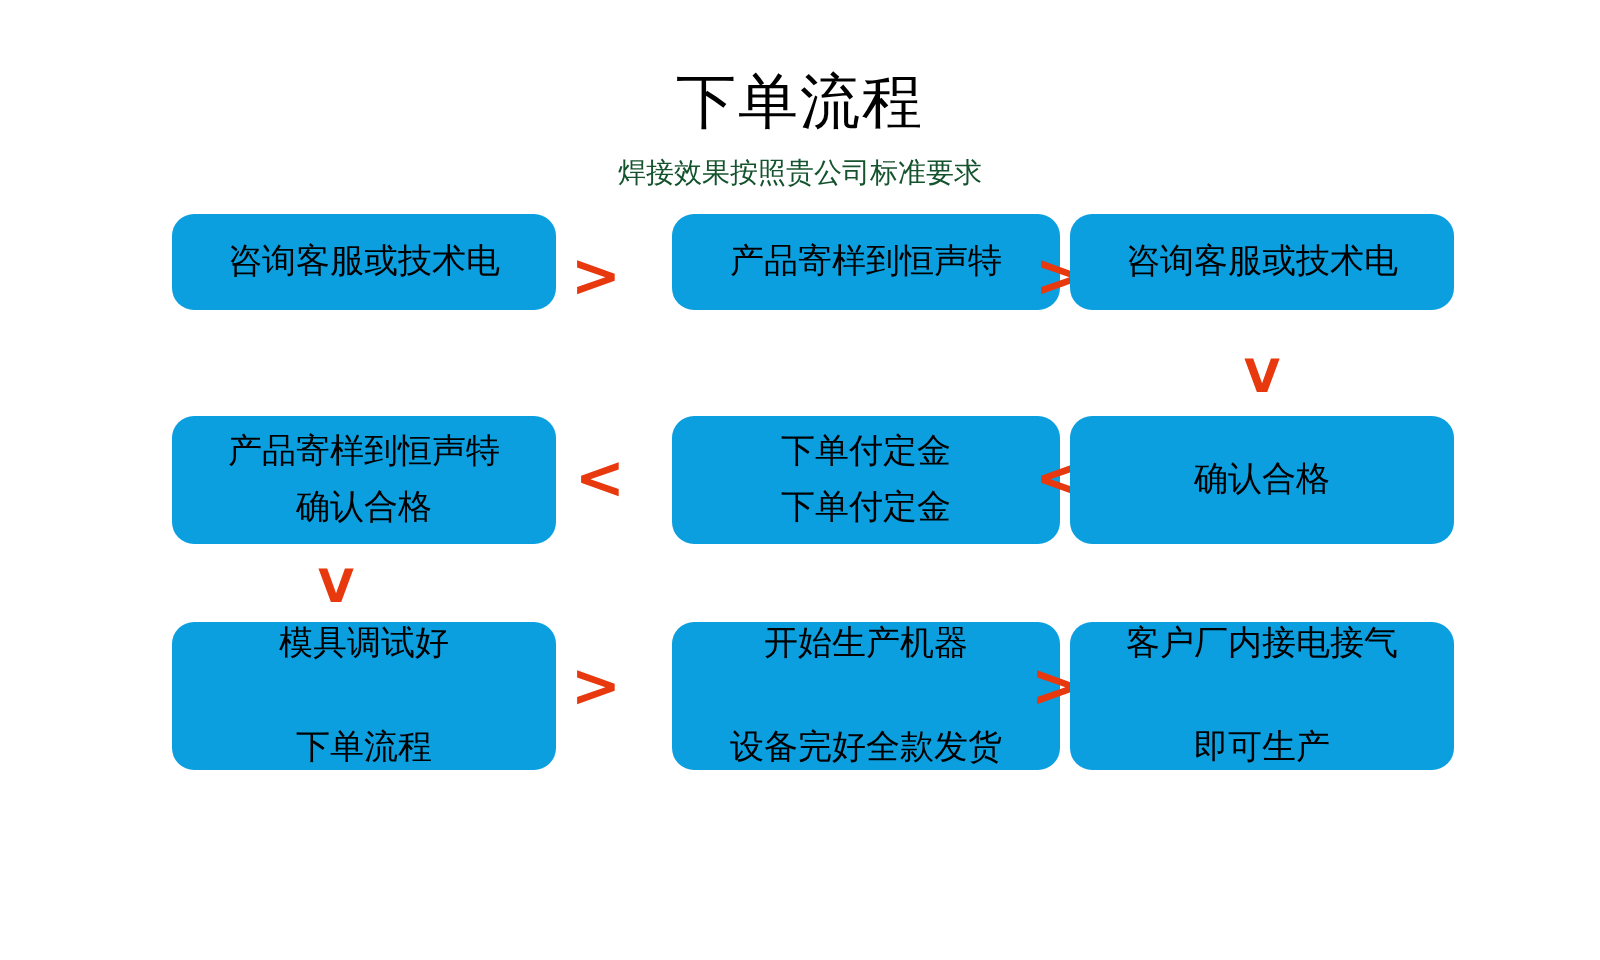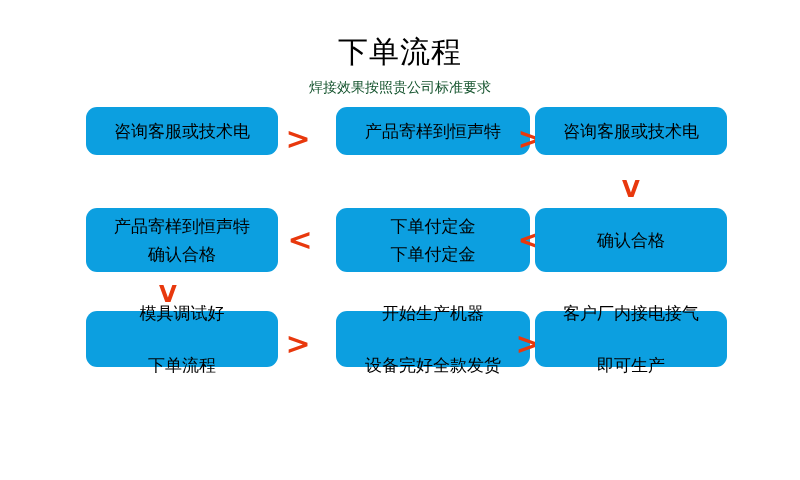--- a/index.html
+++ b/index.html
@@ -65,21 +65,21 @@
   }
 
   
   .col-left   { left: 86px;  width: 192px; }
   .col-mid    { left: 336px; width: 194px; }
   .col-right  { left: 535px; width: 192px; }
 
   
   .row-1 { top: 107px; height: 48px; }
   .row-2 { top: 208px; height: 64px; }
-  .row-3 { top: 311px; height: 56px; gap: 24px; }
+  .row-3 { top: 311px; height: 74px; gap: 24px; }
 
   
   .chev {
     position: absolute;
     color: #e8380d;
     font-weight: bold;
     line-height: 1;
     user-select: none;
   }
   .chev-h {

